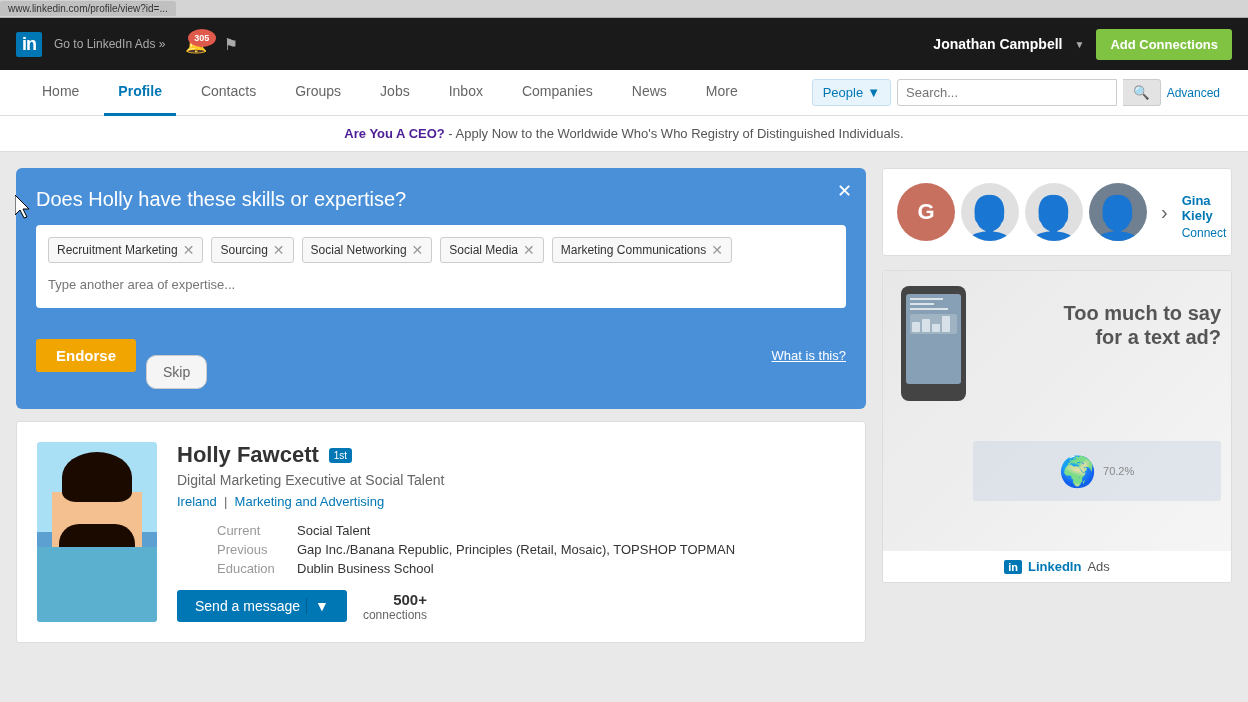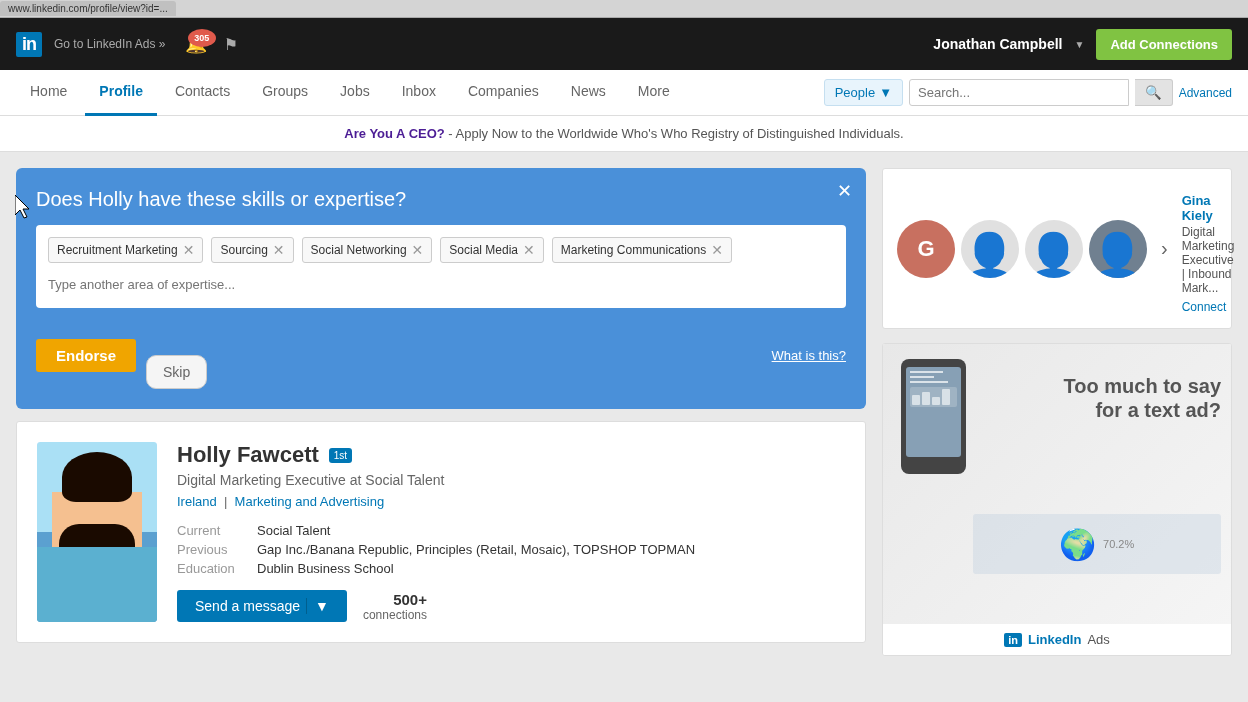--- a/index.html
+++ b/index.html
@@ -17,21 +17,21 @@
     .notification-badge { position: relative; display: inline-block; margin-left: 8px; }
     .notif-icon { color: #aaa; font-size: 18px; cursor: pointer; }
     .notif-count { position: absolute; top: -4px; right: -8px; background: #e05a4c; color: white; font-size: 9px; font-weight: bold; border-radius: 50%; width: 28px; height: 18px; display: flex; align-items: center; justify-content: center; }
     .flag-icon { color: #aaa; font-size: 16px; cursor: pointer; margin-left: 4px; }
     .top-bar-right { margin-left: auto; display: flex; align-items: center; gap: 12px; }
     .user-name { color: #fff; font-size: 14px; font-weight: bold; cursor: pointer; }
     .dropdown-arrow { color: #aaa; font-size: 10px; }
     .add-connections-btn { background: #80c342; color: #fff; font-size: 13px; font-weight: bold; padding: 8px 14px; border-radius: 3px; cursor: pointer; border: none; }
 
     
-    .nav-bar { background: #fff; border-bottom: 1px solid #ddd; height: 46px; display: flex; align-items: center; padding: 0 16px; gap: 4px; }
+    .nav-bar { background: #fff; border-bottom: 1px solid #ddd; height: 46px; display: flex; align-items: center; padding: 0 28px; gap: 11px; }
     .nav-item { color: #666; font-size: 14px; padding: 0 14px; height: 46px; display: flex; align-items: center; cursor: pointer; text-decoration: none; border-bottom: 3px solid transparent; }
     .nav-item.active { color: #0077b5; border-bottom: 3px solid #0077b5; font-weight: bold; }
     .nav-search { margin-left: auto; display: flex; align-items: center; gap: 6px; }
     .search-type-btn { background: #e8f4fc; border: 1px solid #c5dff0; color: #0077b5; padding: 5px 10px; border-radius: 3px; font-size: 13px; cursor: pointer; display: flex; align-items: center; gap: 4px; }
     .search-box { border: 1px solid #ccc; padding: 5px 8px; font-size: 13px; width: 220px; border-radius: 3px 0 0 3px; outline: none; }
     .search-btn { background: #e3e3e3; border: 1px solid #ccc; border-left: none; padding: 5px 10px; cursor: pointer; border-radius: 0 3px 3px 0; }
     .advanced-link { color: #0077b5; font-size: 12px; text-decoration: none; cursor: pointer; }
 
     
     .banner { background: #fff; padding: 10px 20px; text-align: center; font-size: 13px; color: #555; border-bottom: 1px solid #ddd; }
@@ -61,21 +61,21 @@
     .profile-avatar { width: 120px; height: 180px; background: #e0f0ff; border-radius: 3px; overflow: hidden; display: flex; align-items: flex-end; justify-content: center; flex-shrink: 0; }
     .profile-info { flex: 1; }
     .profile-name-row { display: flex; align-items: center; gap: 10px; margin-bottom: 4px; }
     .profile-name { font-size: 22px; font-weight: bold; color: #333; }
     .connection-badge { background: #0077b5; color: #fff; font-size: 10px; padding: 2px 5px; border-radius: 3px; }
     .profile-title { color: #666; font-size: 14px; margin-bottom: 6px; }
     .profile-location { color: #666; font-size: 13px; margin-bottom: 14px; }
     .profile-location span { color: #0077b5; cursor: pointer; }
     .profile-details { display: flex; flex-direction: column; gap: 4px; margin-bottom: 14px; }
     .profile-detail-row { display: flex; gap: 10px; font-size: 13px; }
-    .detail-label { color: #999; width: 70px; flex-shrink: 0; }
+    .detail-label { color: #999; width: 70px; flex-shrink: 0; margin-left: 40px; }
     .detail-value { color: #333; }
     .profile-actions { display: flex; align-items: center; gap: 16px; margin-top: 10px; }
     .message-btn { background: #0077b5; color: #fff; font-size: 14px; padding: 8px 18px; border-radius: 3px; cursor: pointer; border: none; display: flex; align-items: center; gap: 6px; }
     .connections-count { font-size: 15px; font-weight: bold; color: #333; }
     .connections-label { font-size: 12px; color: #666; }
     .connections-box { text-align: right; }
 
     
     .similar-people { background: #fff; border: 1px solid #ddd; border-radius: 3px; padding: 14px; margin-bottom: 14px; }
     .similar-title { font-size: 11px; font-weight: bold; color: #666; letter-spacing: 1px; margin-bottom: 12px; text-transform: uppercase; }
@@ -254,21 +254,20 @@
             </div>
 
             <div style="width:58px;height:58px;border-radius:50%;background:#708090;flex-shrink:0;overflow:hidden;display:flex;align-items:flex-end;justify-content:center;">
               <span style="font-size:44px;line-height:1;color:#c0c0c0;">👤</span>
             </div>
           </div>
           <button class="carousel-btn">›</button>
         </div>
         <div style="margin-top:10px;">
           <div class="person-name">Gina Kiely</div>
-          <div class="person-role">Digital Marketing Executive | Inbound Mark...</div>
           <span class="connect-link">Connect</span>
         </div>
       </div>
     </div>
 
     <div class="ad-panel">
       <div class="ad-content">
         <div class="ad-bg">
 
           <div style="position:absolute;left:18px;top:15px;">

